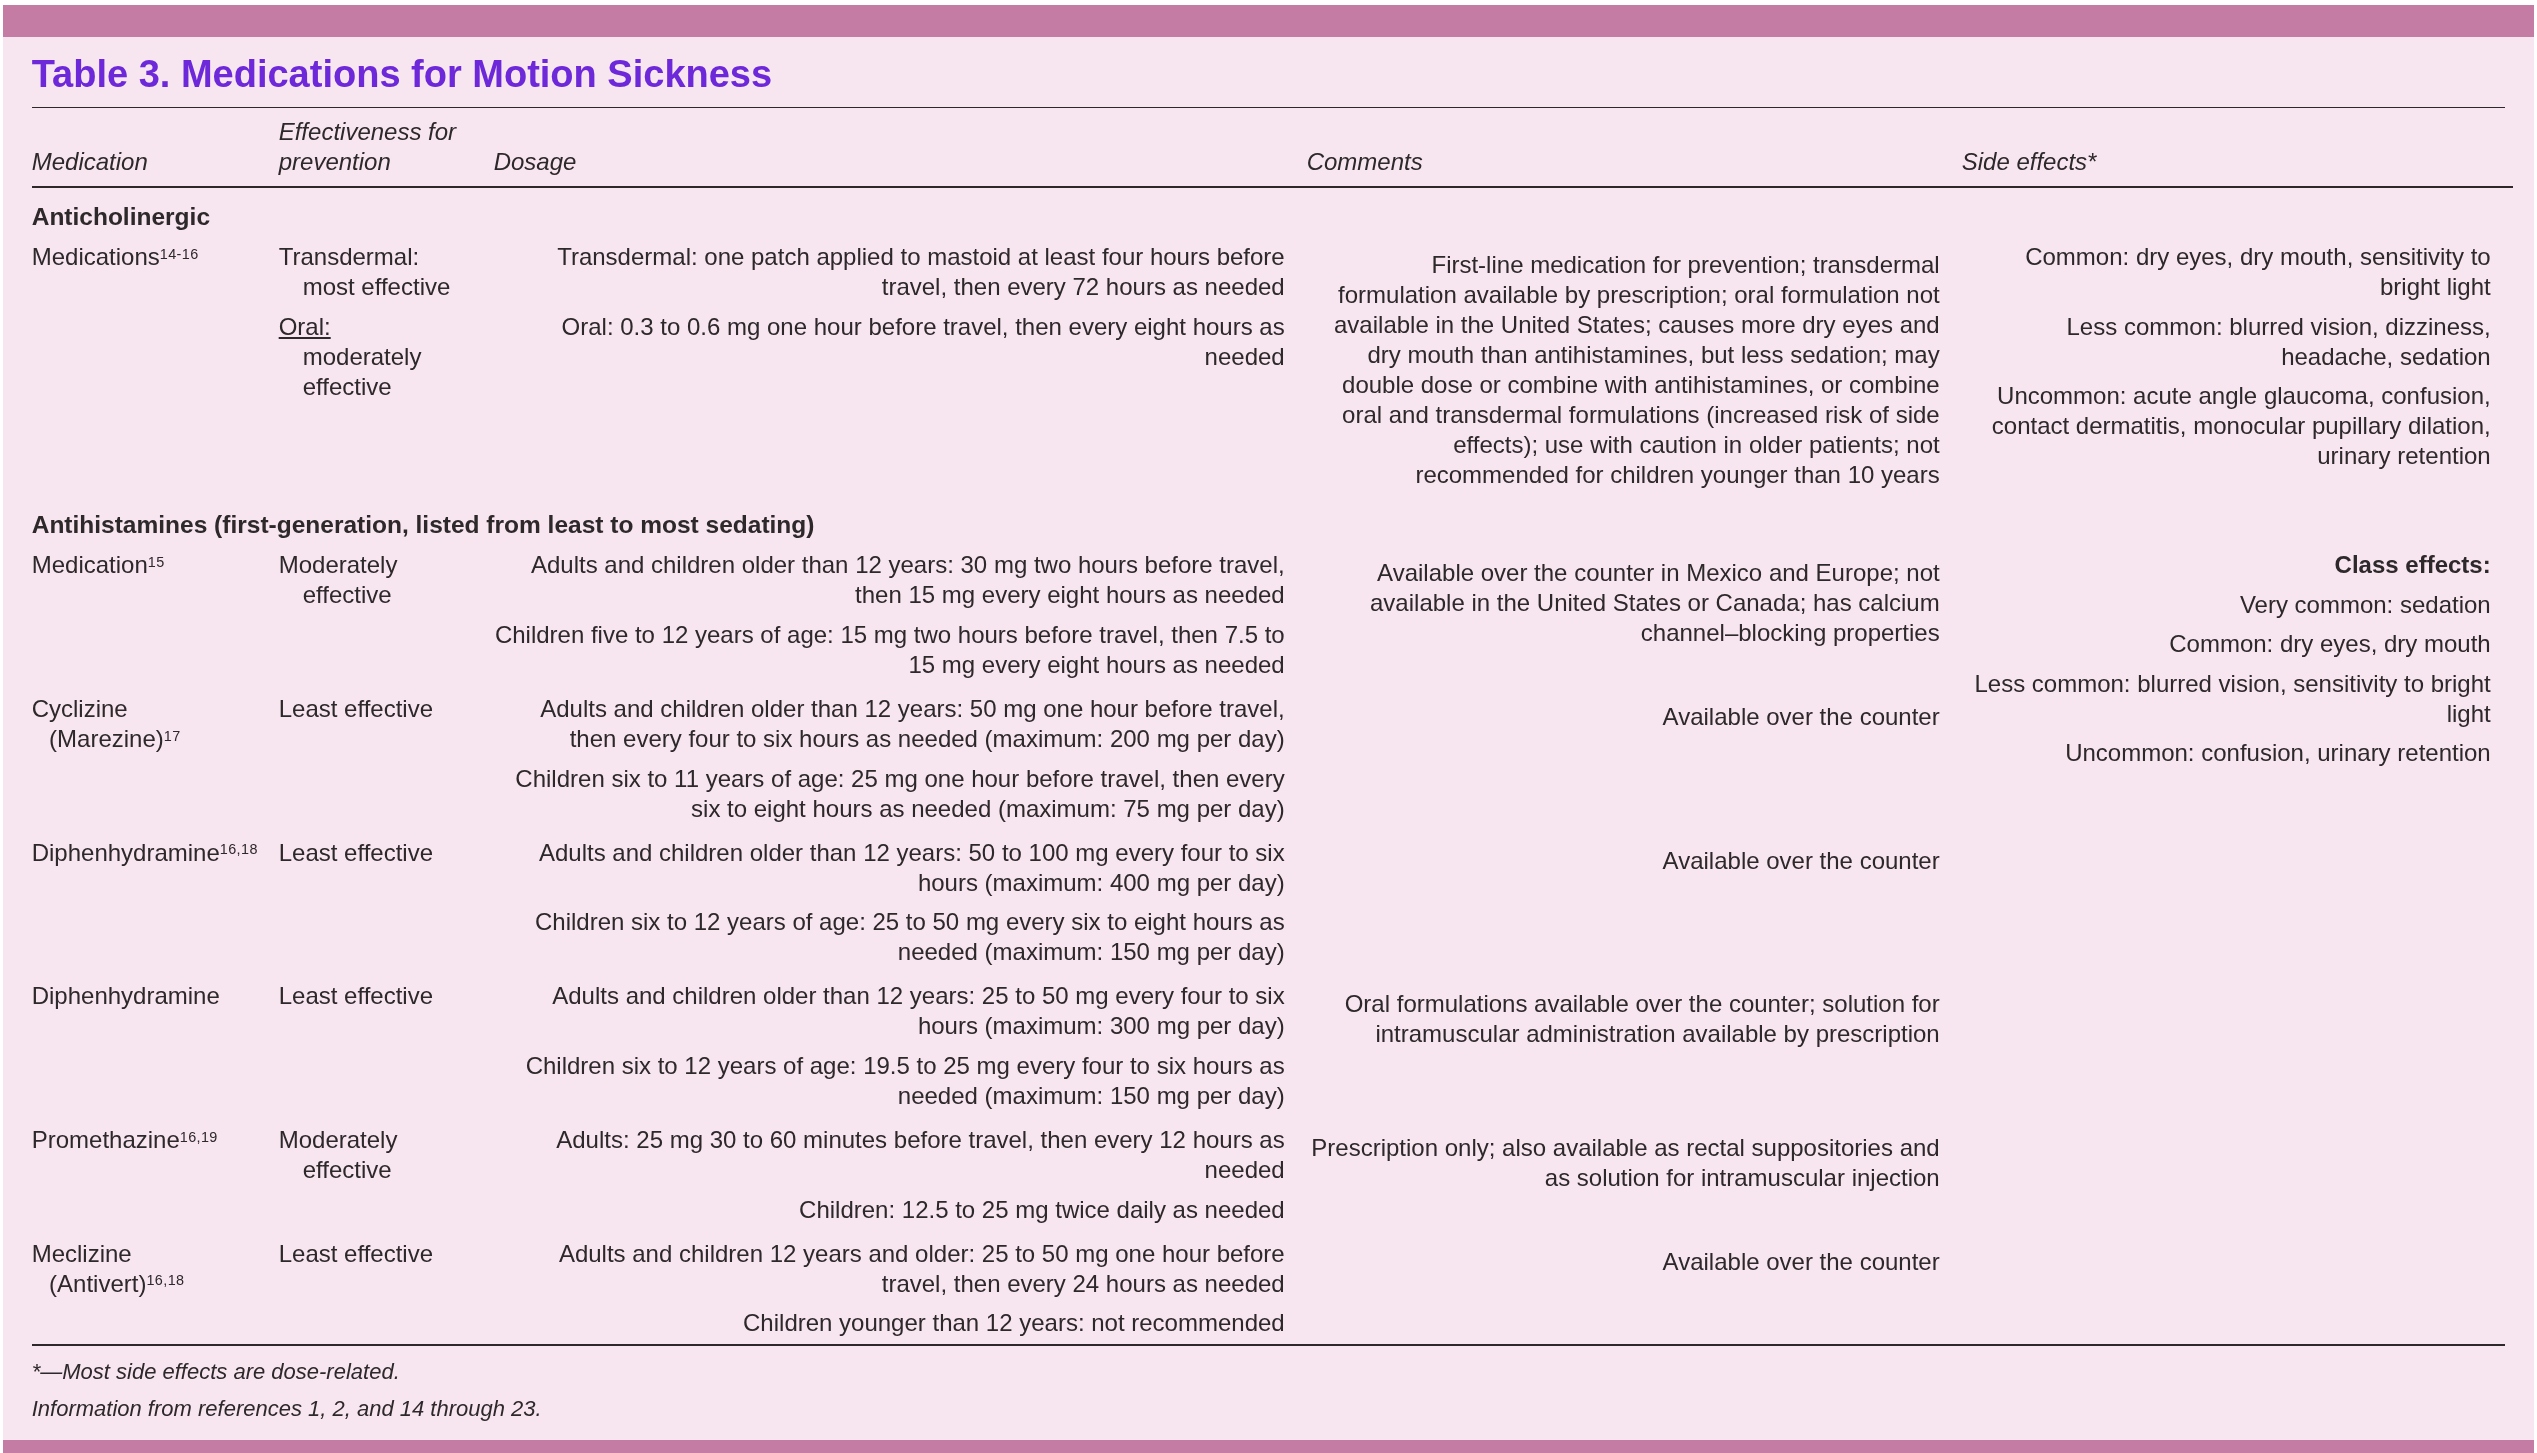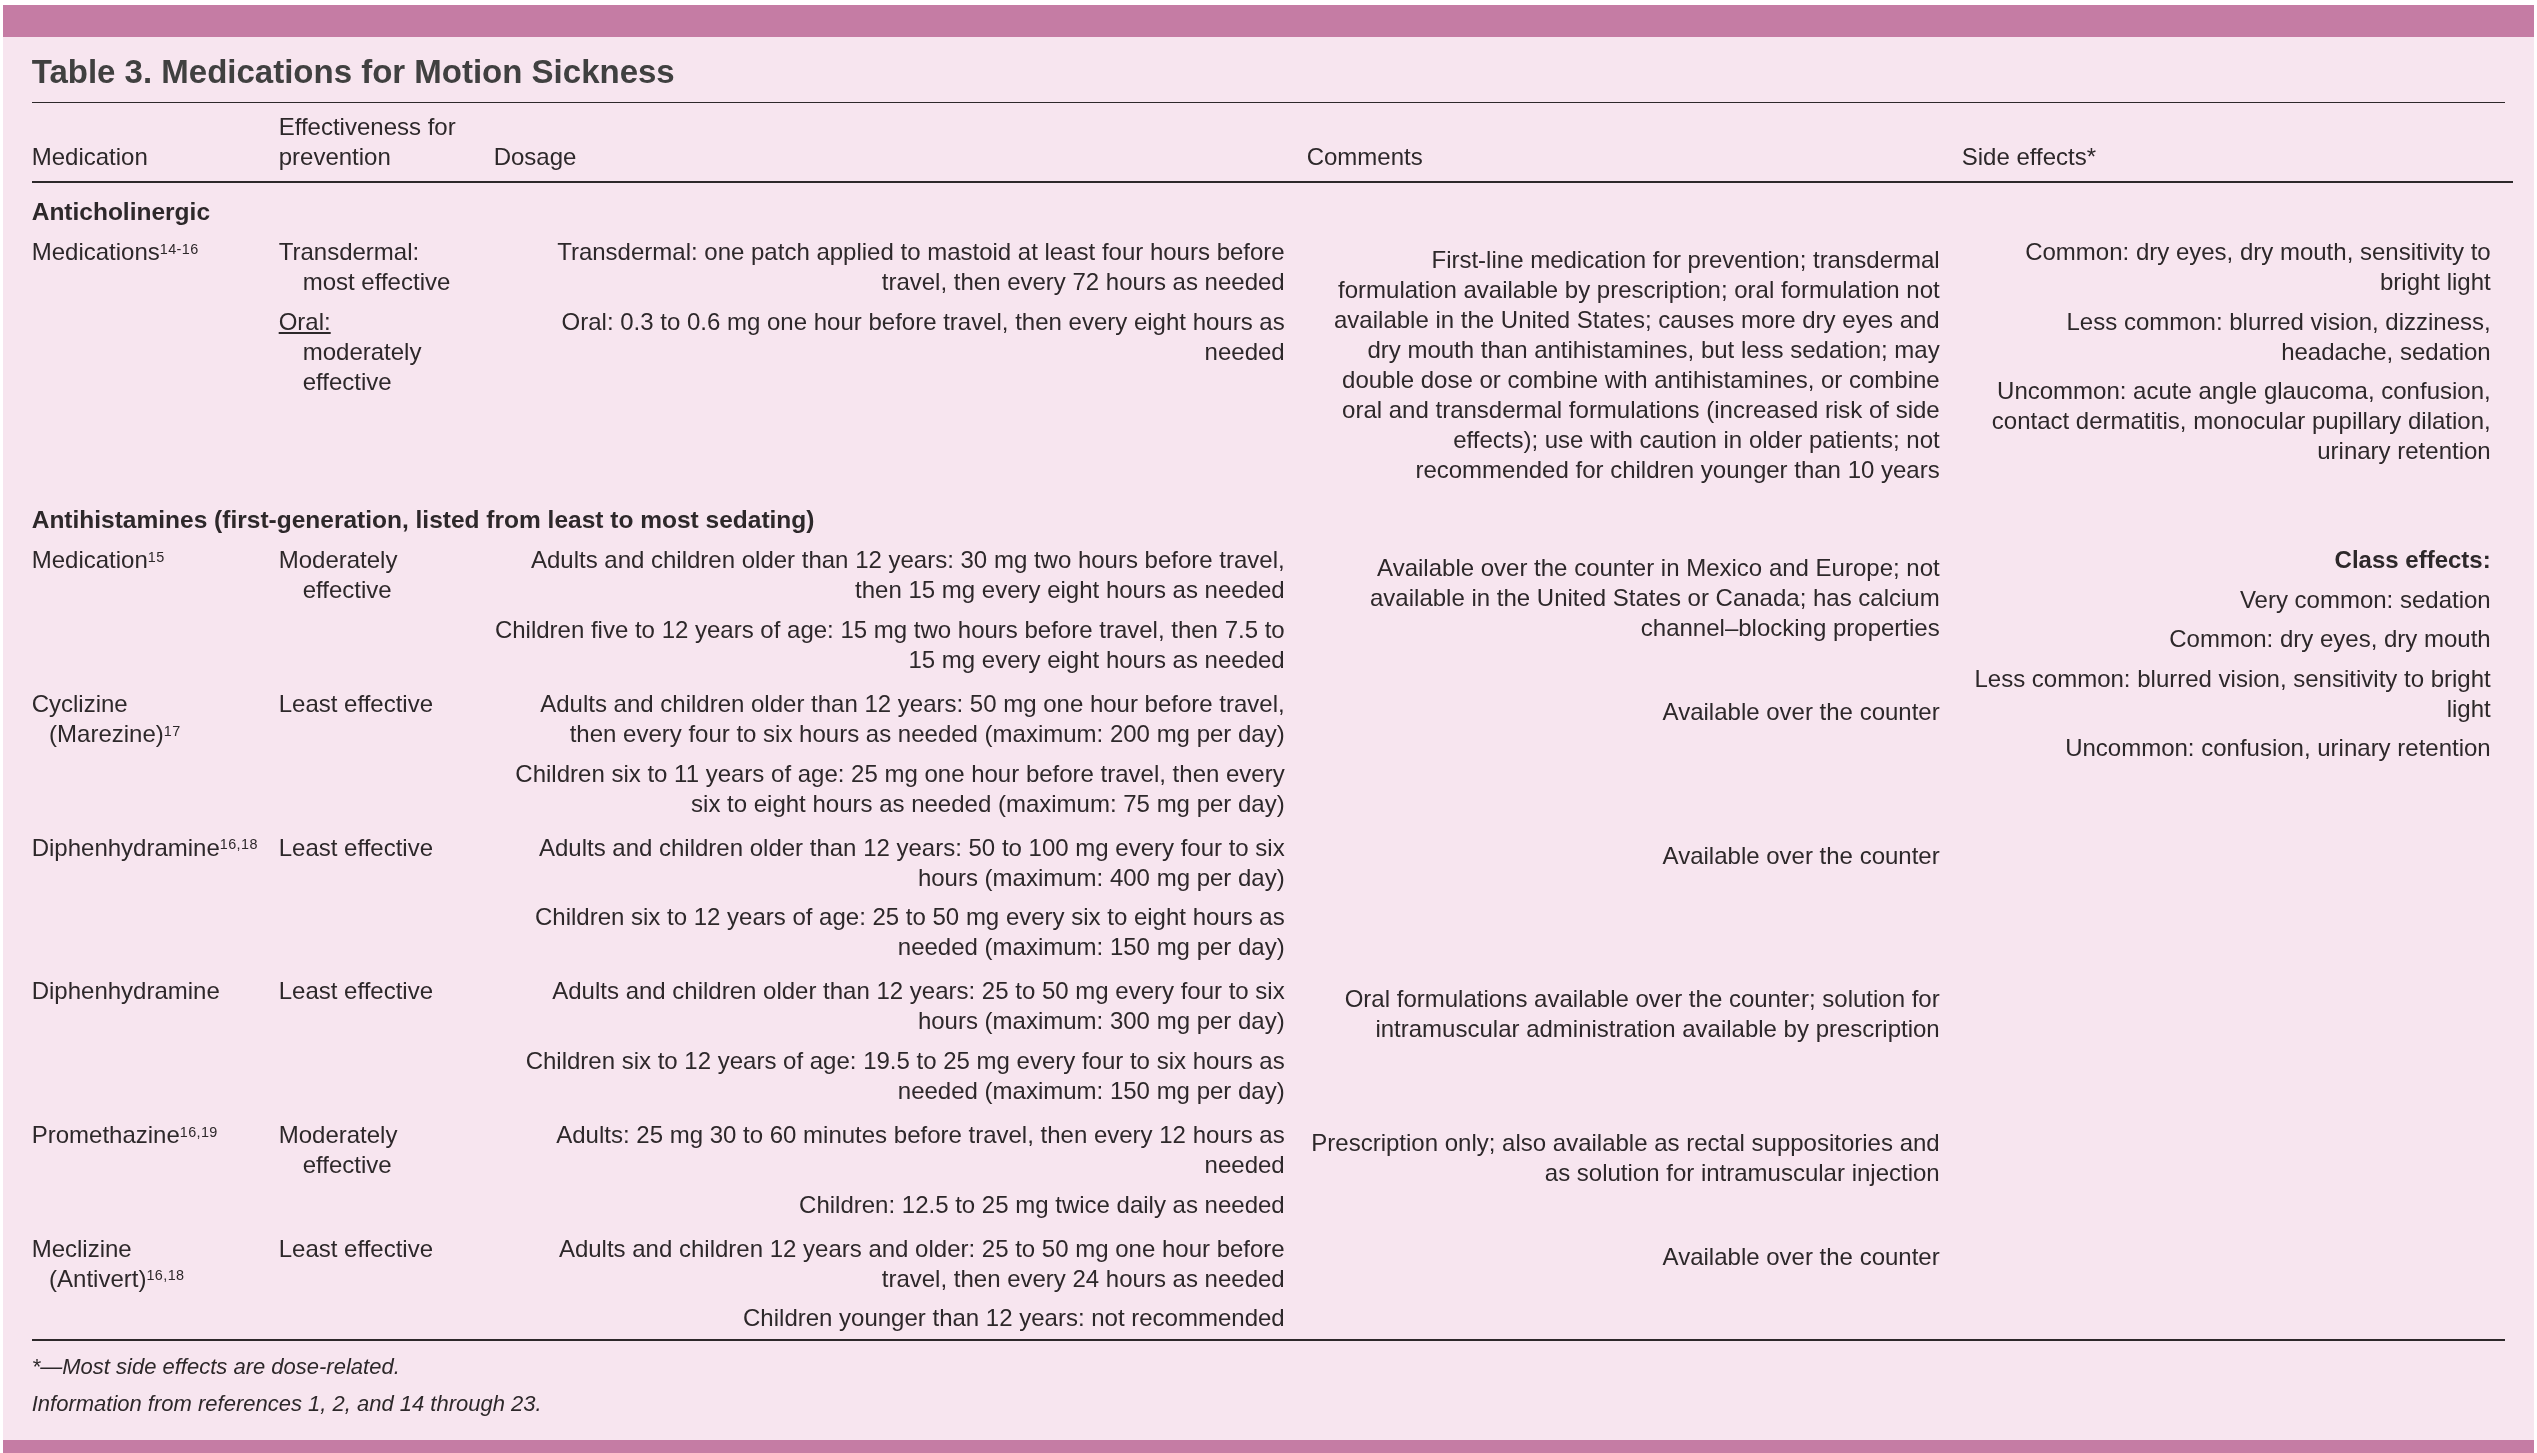--- a/index.html
+++ b/index.html
@@ -24,35 +24,36 @@
     left: 0; right: 0; bottom: 0;
     height: 13.4px;
     background: var(--accent, #c57ca4);
   }
   .content { padding: 0 28.5px; }
   .title-block {
     padding: 16px 0 11px 0;
     border-bottom: 1.6px solid var(--rule, #2d282a);
   }
   .table-title {
-    font-size: 33px;
+    font-size: 38px;
     font-weight: bold;
-    color: #404040;
+    color: #6d28d9;
     letter-spacing: 0;
   }
   .rule-wrap { border-bottom: 2.4px solid var(--rule, #2d282a); }
   table.med-table {
     width: 2481px;
     table-layout: fixed;
     border-collapse: collapse;
     font-size: 24px;
     line-height: 30px;
   }
   table.med-table td { vertical-align: top; }
   .th {
+    font-style: italic;
     vertical-align: bottom !important;
     padding: 9.5px 19px 8.7px 0;
     border-bottom: 2.4px solid var(--rule, #2d282a);
   }
   .section-label-cell {
     font-weight: bold;
     font-size: 24.5px;
     padding: 14.2px 0 1.6px 0;
   }
   .cell { padding: 8.7px 22px 5.5px 0; }

